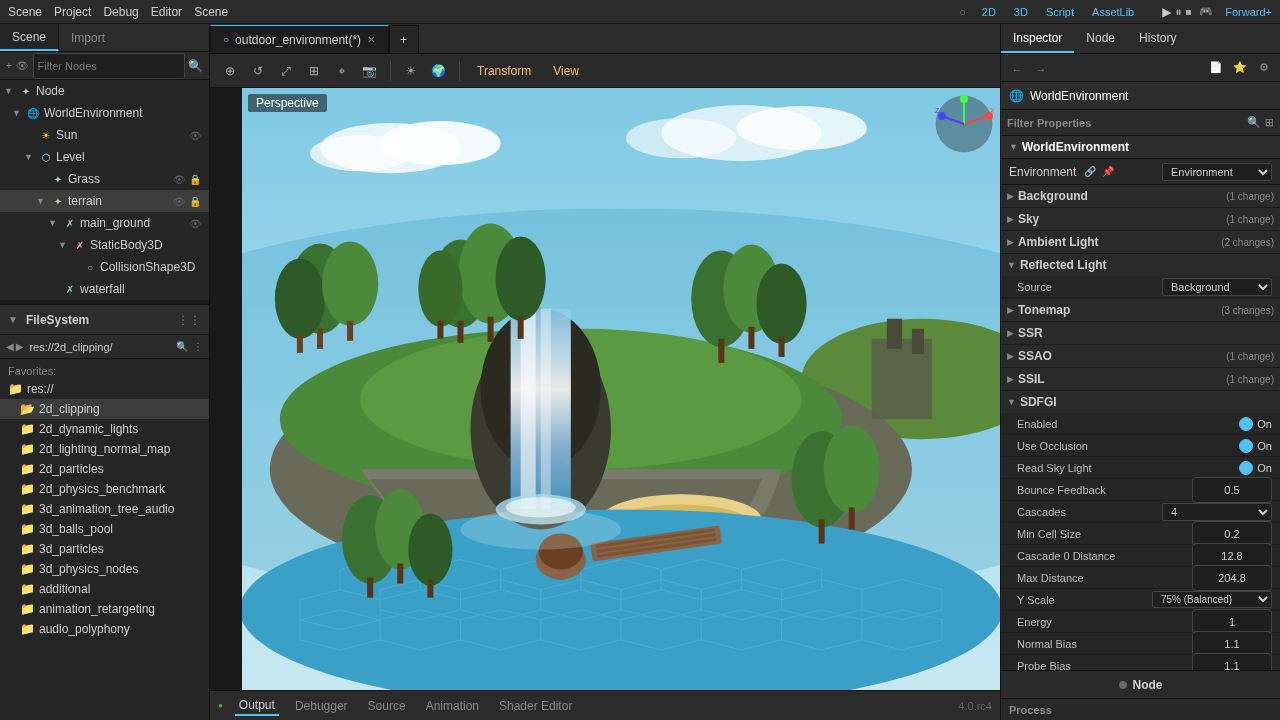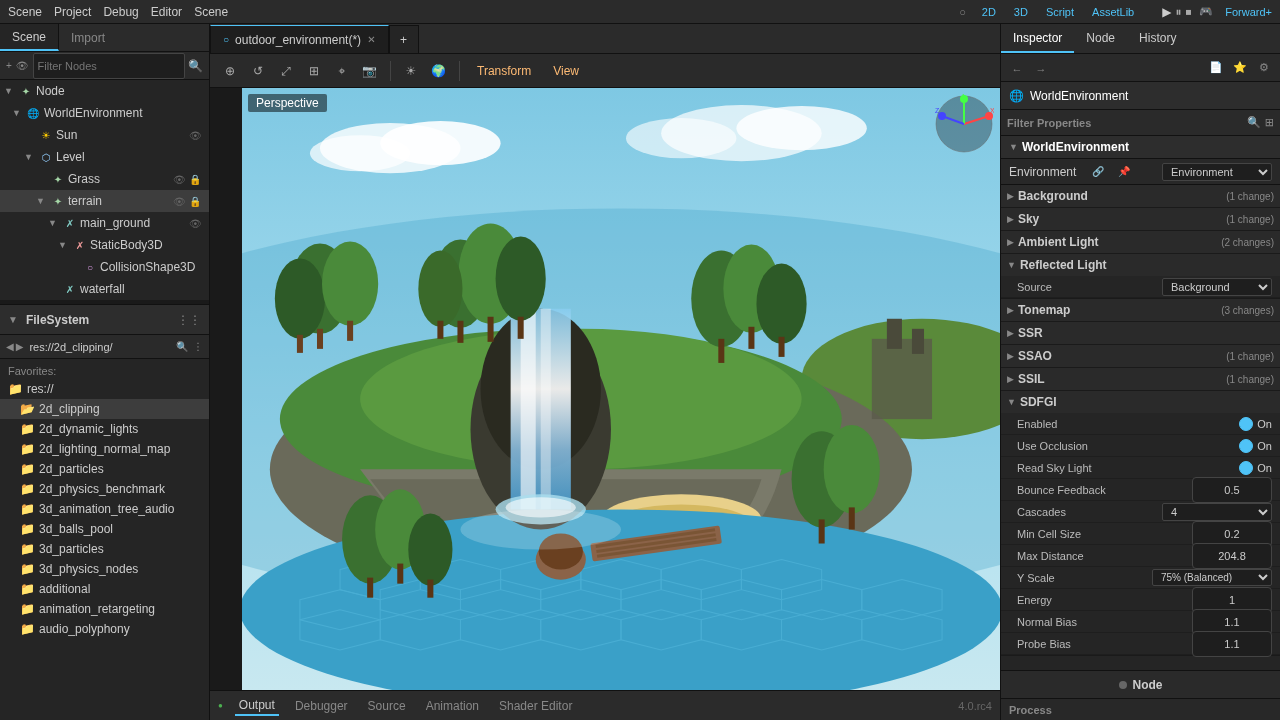--- a/index.html
+++ b/index.html
@@ -454,21 +454,21 @@
       flex-shrink: 0;
     }
     .env-header .label { font-weight: bold; color: #fff; }
 
     .env-type-row {
       display: flex;
       align-items: center;
       padding: 2px 8px;
       background: #282828;
       border-bottom: 1px solid #111;
-      gap: 12px;
+      gap: 4px;
       height: 26px;
       flex-shrink: 0;
     }
     .env-type-row .type-label {
       font-size: 12px;
       color: #ccc;
     }
     .env-type-row .dropdown {
       margin-left: auto;
       background: #1e1e1e;
@@ -1239,20 +1239,24 @@
           <select class="prop-dropdown">
             <option>4</option>
           </select>
         </div>
 
         <div class="prop-row">
           <span class="prop-label">Min Cell Size</span>
           <input class="prop-input" type="text" value="0.2" style="">
         </div>
 
+        <div class="prop-row">
+          <span class="prop-label">Cascade 0 Distance</span>
+          <input class="prop-input" type="text" value="12.8" style="">
+        </div>
 
         <div class="prop-row">
           <span class="prop-label">Max Distance</span>
           <input class="prop-input" type="text" value="204.8" style="">
         </div>
 
         <div class="prop-row">
           <span class="prop-label">Y Scale</span>
           <select class="prop-dropdown" style="width:120px;font-size:10px">
             <option>75% (Balanced)</option>

